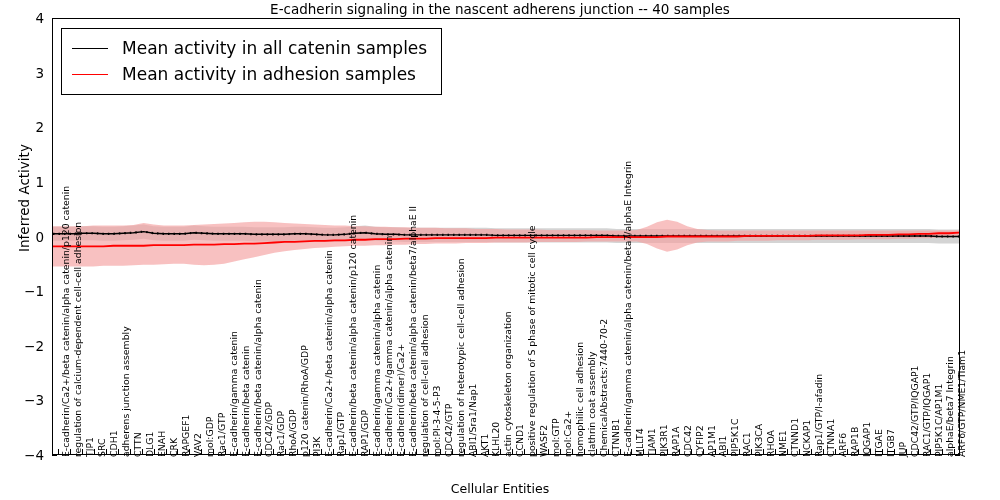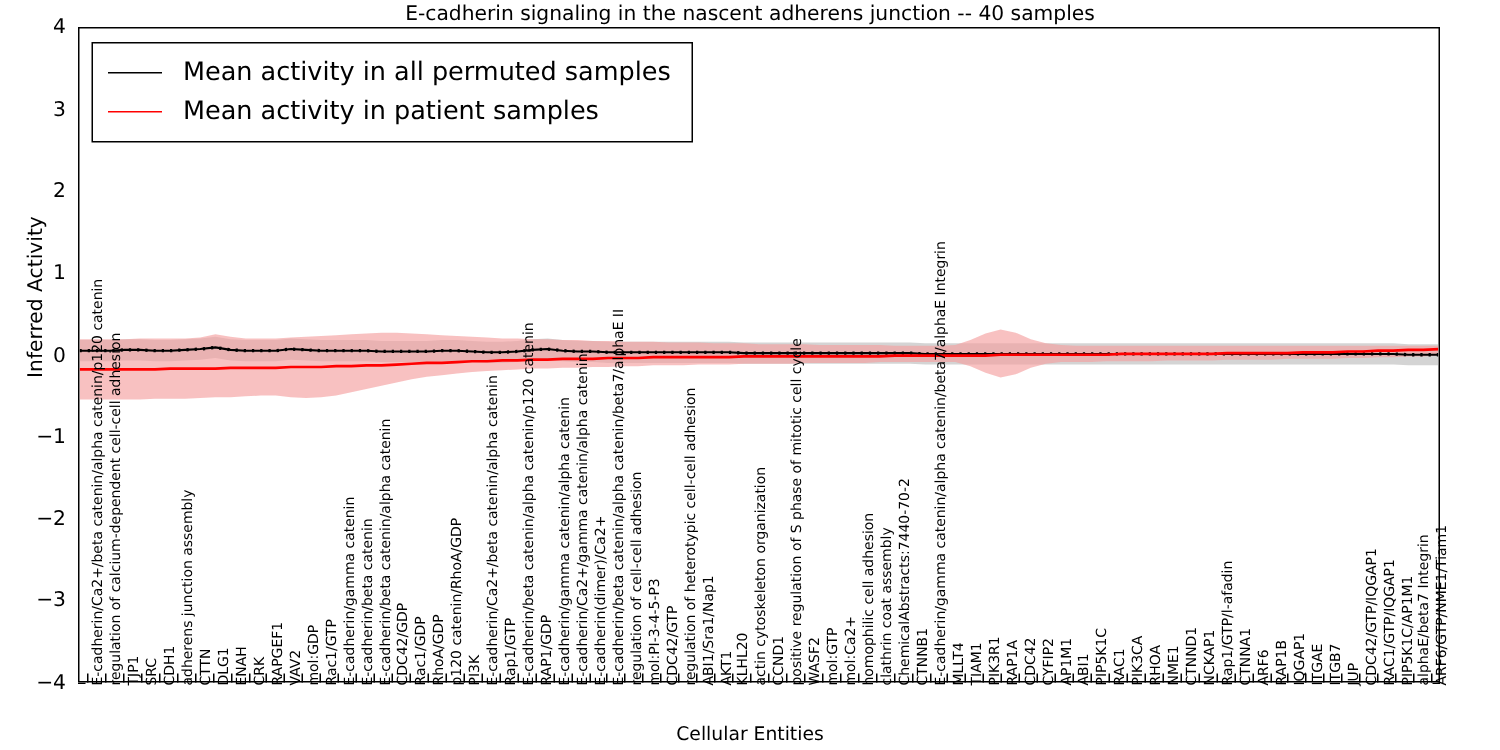--- a/index.html
+++ b/index.html
@@ -271,21 +271,21 @@
       <div class="xtl" style="left: 869.584px;">RAC1/GTP/IQGAP1</div>
       <div class="xtl" style="left: 881.532px;">PIP5K1C/AP1M1</div>
       <div class="xtl" style="left: 893.479px;">alphaE/beta7 Integrin</div>
       <div class="xtl" style="left: 905.426px;">ARF6/GTP/NME1/Tiam1</div>
     </div>
   <div id="xlabel">Cellular Entities</div>
 
   <div id="legend">
     <div class="legrow">
       <span class="legline"></span>
-      <span class="legtxt">Mean activity in all permuted samples</span>
+      <span class="legtxt">Mean activity in all catenin samples</span>
     </div>
     <div class="legrow">
       <span class="legline red"></span>
-      <span class="legtxt">Mean activity in patient samples</span>
+      <span class="legtxt">Mean activity in adhesion samples</span>
     </div>
   </div>
 
 </div>
 
 </body></html>

